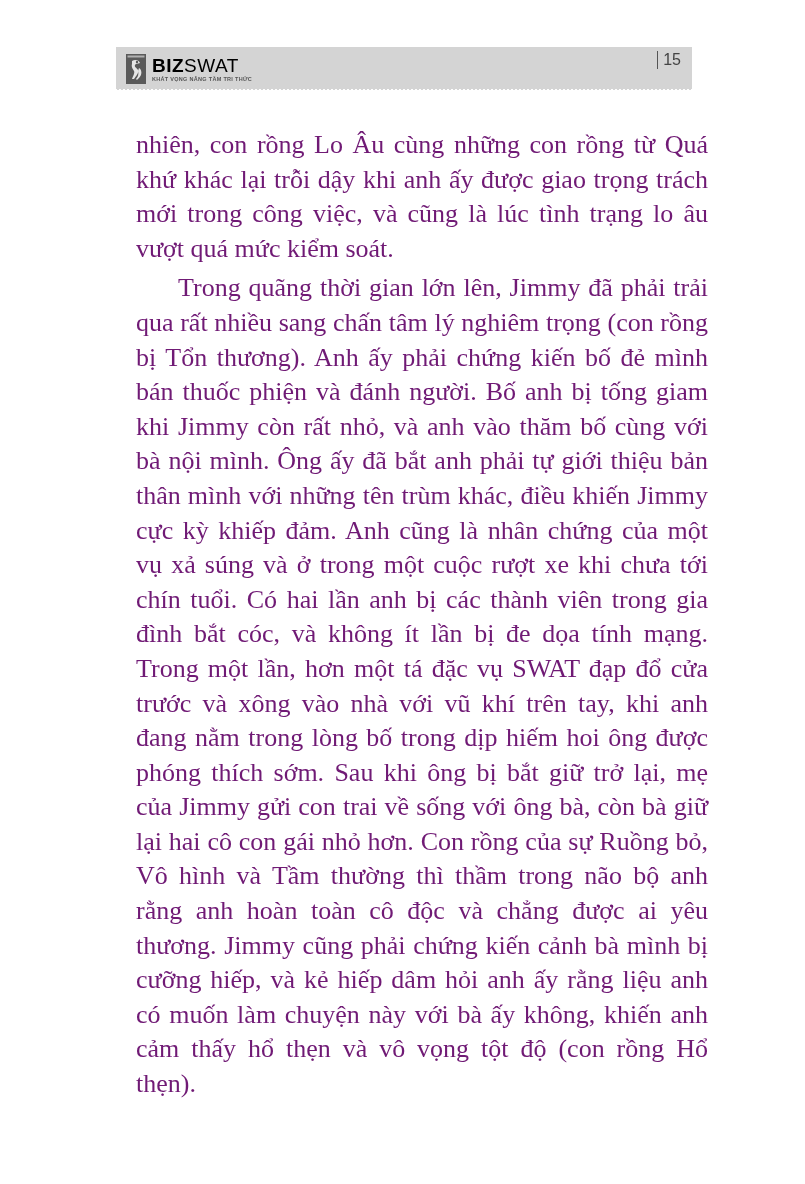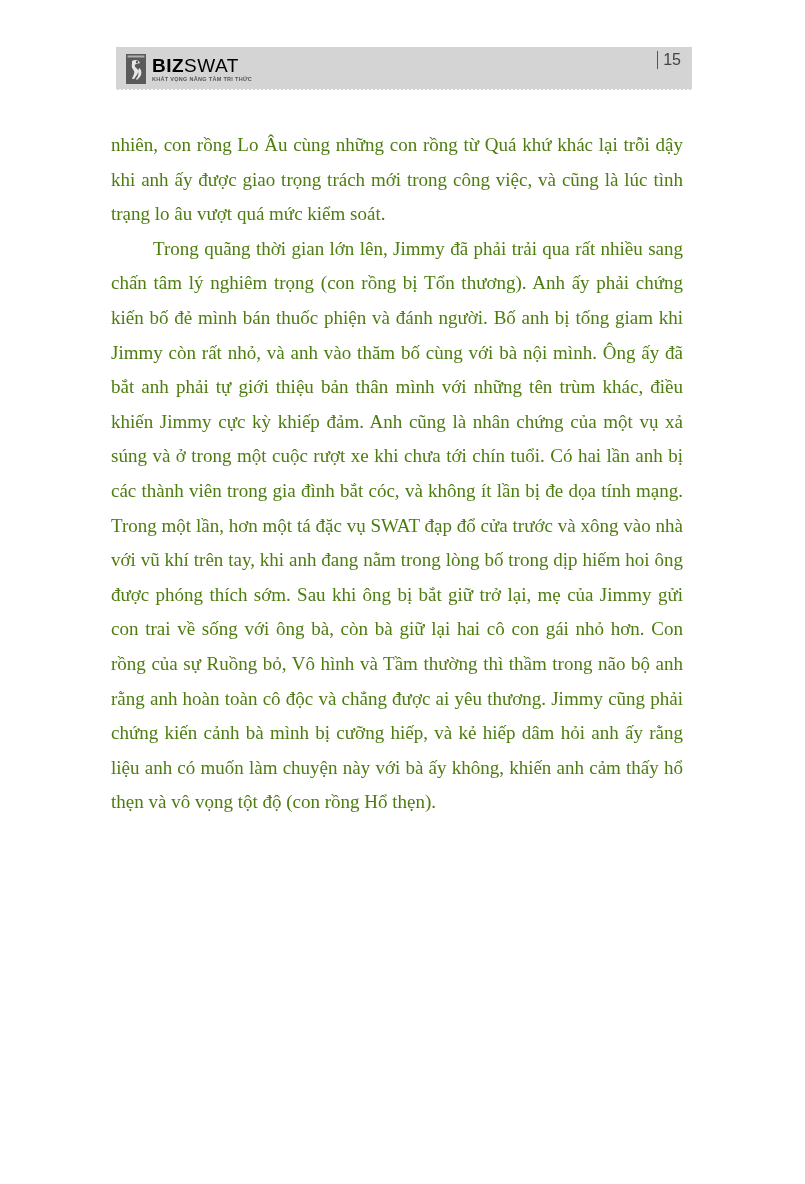--- a/index.html
+++ b/index.html
@@ -97,34 +97,35 @@
   }
   .page-number {
     font-family: "Liberation Sans", "DejaVu Sans", sans-serif;
     font-size: 16px;
     color: #444444;
   }
 
   
   .body-text {
     position: absolute;
-    left: 111px;
+    left: 136px;
     top: 128px;
     width: 572px;
-    font-size: 19px;
+    font-size: 26px;
     line-height: 34.6px;
     text-align: justify;
-    color: #4d7c0f;
+    color: #701a75;
   }
   .body-text p {
     margin: 0;
     text-align: justify;
     text-align-last: left;
   }
   .body-text p + p {
+    margin-top: 5px;
   }
   .body-text p.indent {
     text-indent: 42px;
   }
 </style>
 </head>
 <body>
 
 <div class="page">
 

